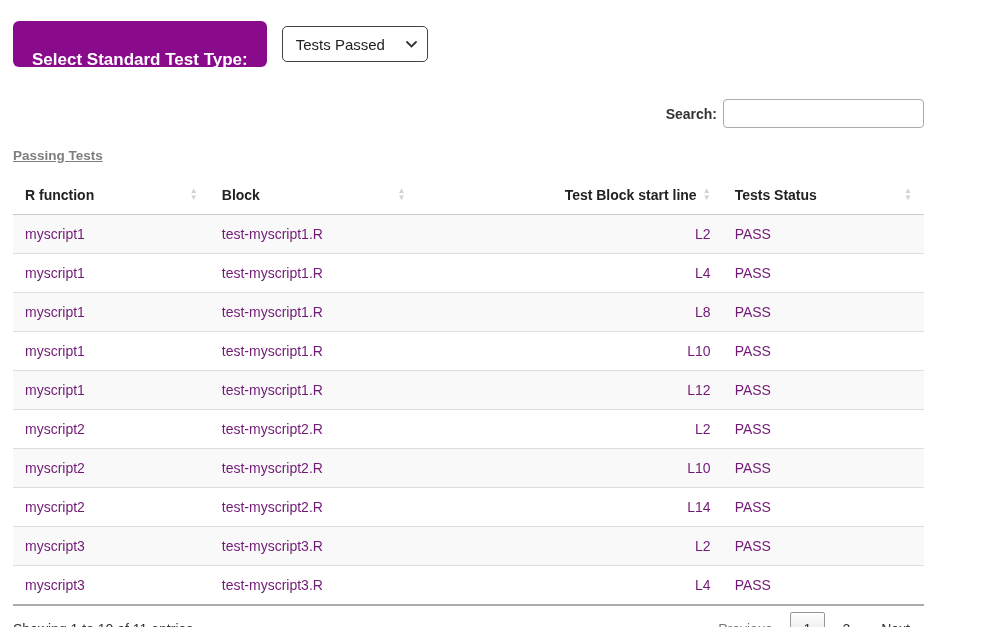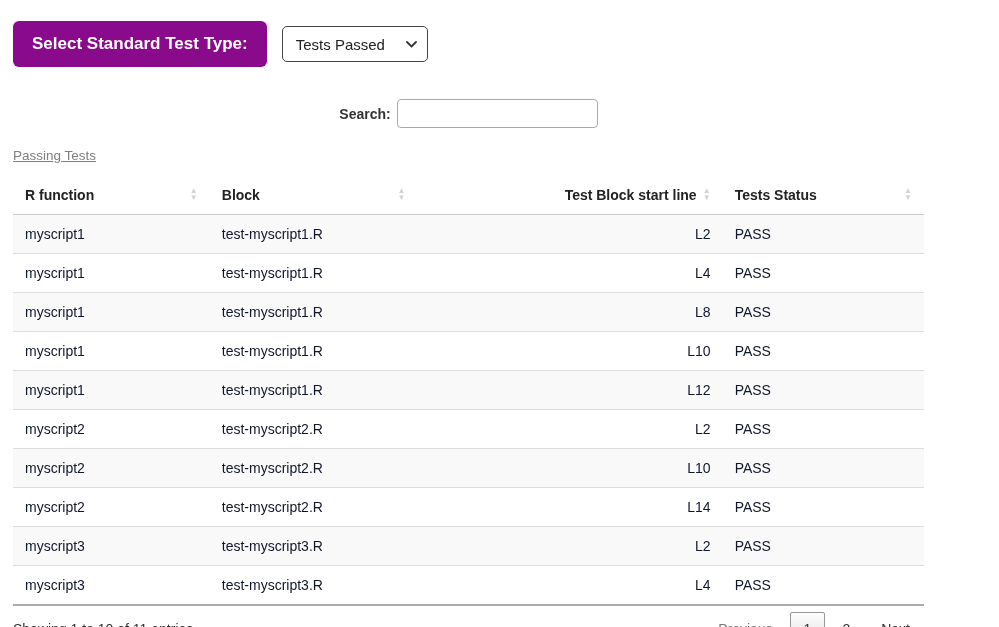--- a/index.html
+++ b/index.html
@@ -12,21 +12,21 @@
   }
   .content { width: 911px; }
 
   
   .header-bar { display: flex; align-items: center; margin-bottom: 32px; }
   .type-label {
     background: #8a0a8c;
     color: #ffffff;
     font-weight: bold;
     font-size: 17px;
-    padding: 0 19px;
+    padding: 16px 19px;
     height: 46px;
     line-height: 46px;
     border-radius: 6px;
   }
   .select-wrap { position: relative; margin-left: 15px; }
   .type-select {
     -webkit-appearance: none; -moz-appearance: none; appearance: none;
     font-family: "Liberation Sans", sans-serif;
     font-size: 15px;
     color: #222;
@@ -37,35 +37,35 @@
     width: 146px;
     padding: 0 30px 0 13px;
     cursor: pointer;
   }
   .select-chevron {
     position: absolute; right: 11px; top: 15px; pointer-events: none;
     width: 11px; height: 7px; display: block;
   }
 
   
-  .search-row { display: flex; justify-content: center; align-items: center; margin-bottom: 19px; }
+  .search-row { display: flex; justify-content: flex-end; align-items: center; margin-bottom: 19px; }
   .search-label { font-weight: bold; font-size: 14px; color: #333; margin-right: 6px; }
   .search-input {
     width: 201px; height: 29px;
     border: 1px solid #aaa;
     border-radius: 4px;
     padding: 0 8px;
     font-family: "Liberation Sans", sans-serif;
     font-size: 14px;
   }
 
   
   .section-link {
     display: inline-block;
-    font-weight: normal;
+    font-weight: bold;
     font-size: 13.5px;
     color: #7f7f7f;
     text-decoration: underline;
     margin-bottom: 13px;
     cursor: pointer;
   }
 
   
   table { width: 911px; border-collapse: collapse; table-layout: fixed; }
   thead th {
@@ -78,21 +78,21 @@
     position: relative;
     cursor: pointer;
   }
   .sort-icon {
     position: absolute; right: 12px; top: 50%; transform: translateY(-50%);
     display: flex; flex-direction: column; align-items: center;
     color: #d2d2d2; font-size: 8px; line-height: 0.85; font-style: normal;
   }
   .sort-icon i { font-style: normal; }
   tbody td {
-    font-size: 14px; color: #0f172a;
+    font-size: 14px; color: #701a75;
     padding: 11px 12px;
     overflow: hidden; white-space: nowrap;
   }
   tbody tr { border-bottom: 1px solid #ddd; background: #ffffff; }
   tbody tr:nth-child(odd) { background: #f9f9f9; }
   tbody tr:last-child { border-bottom: none; }
   table { border-bottom: 2px solid #ababab; }
   .col-0 { width: 21.6%; }
   .col-1 { width: 22.8%; }
   .col-2 { width: 33.5%; text-align: right; }

